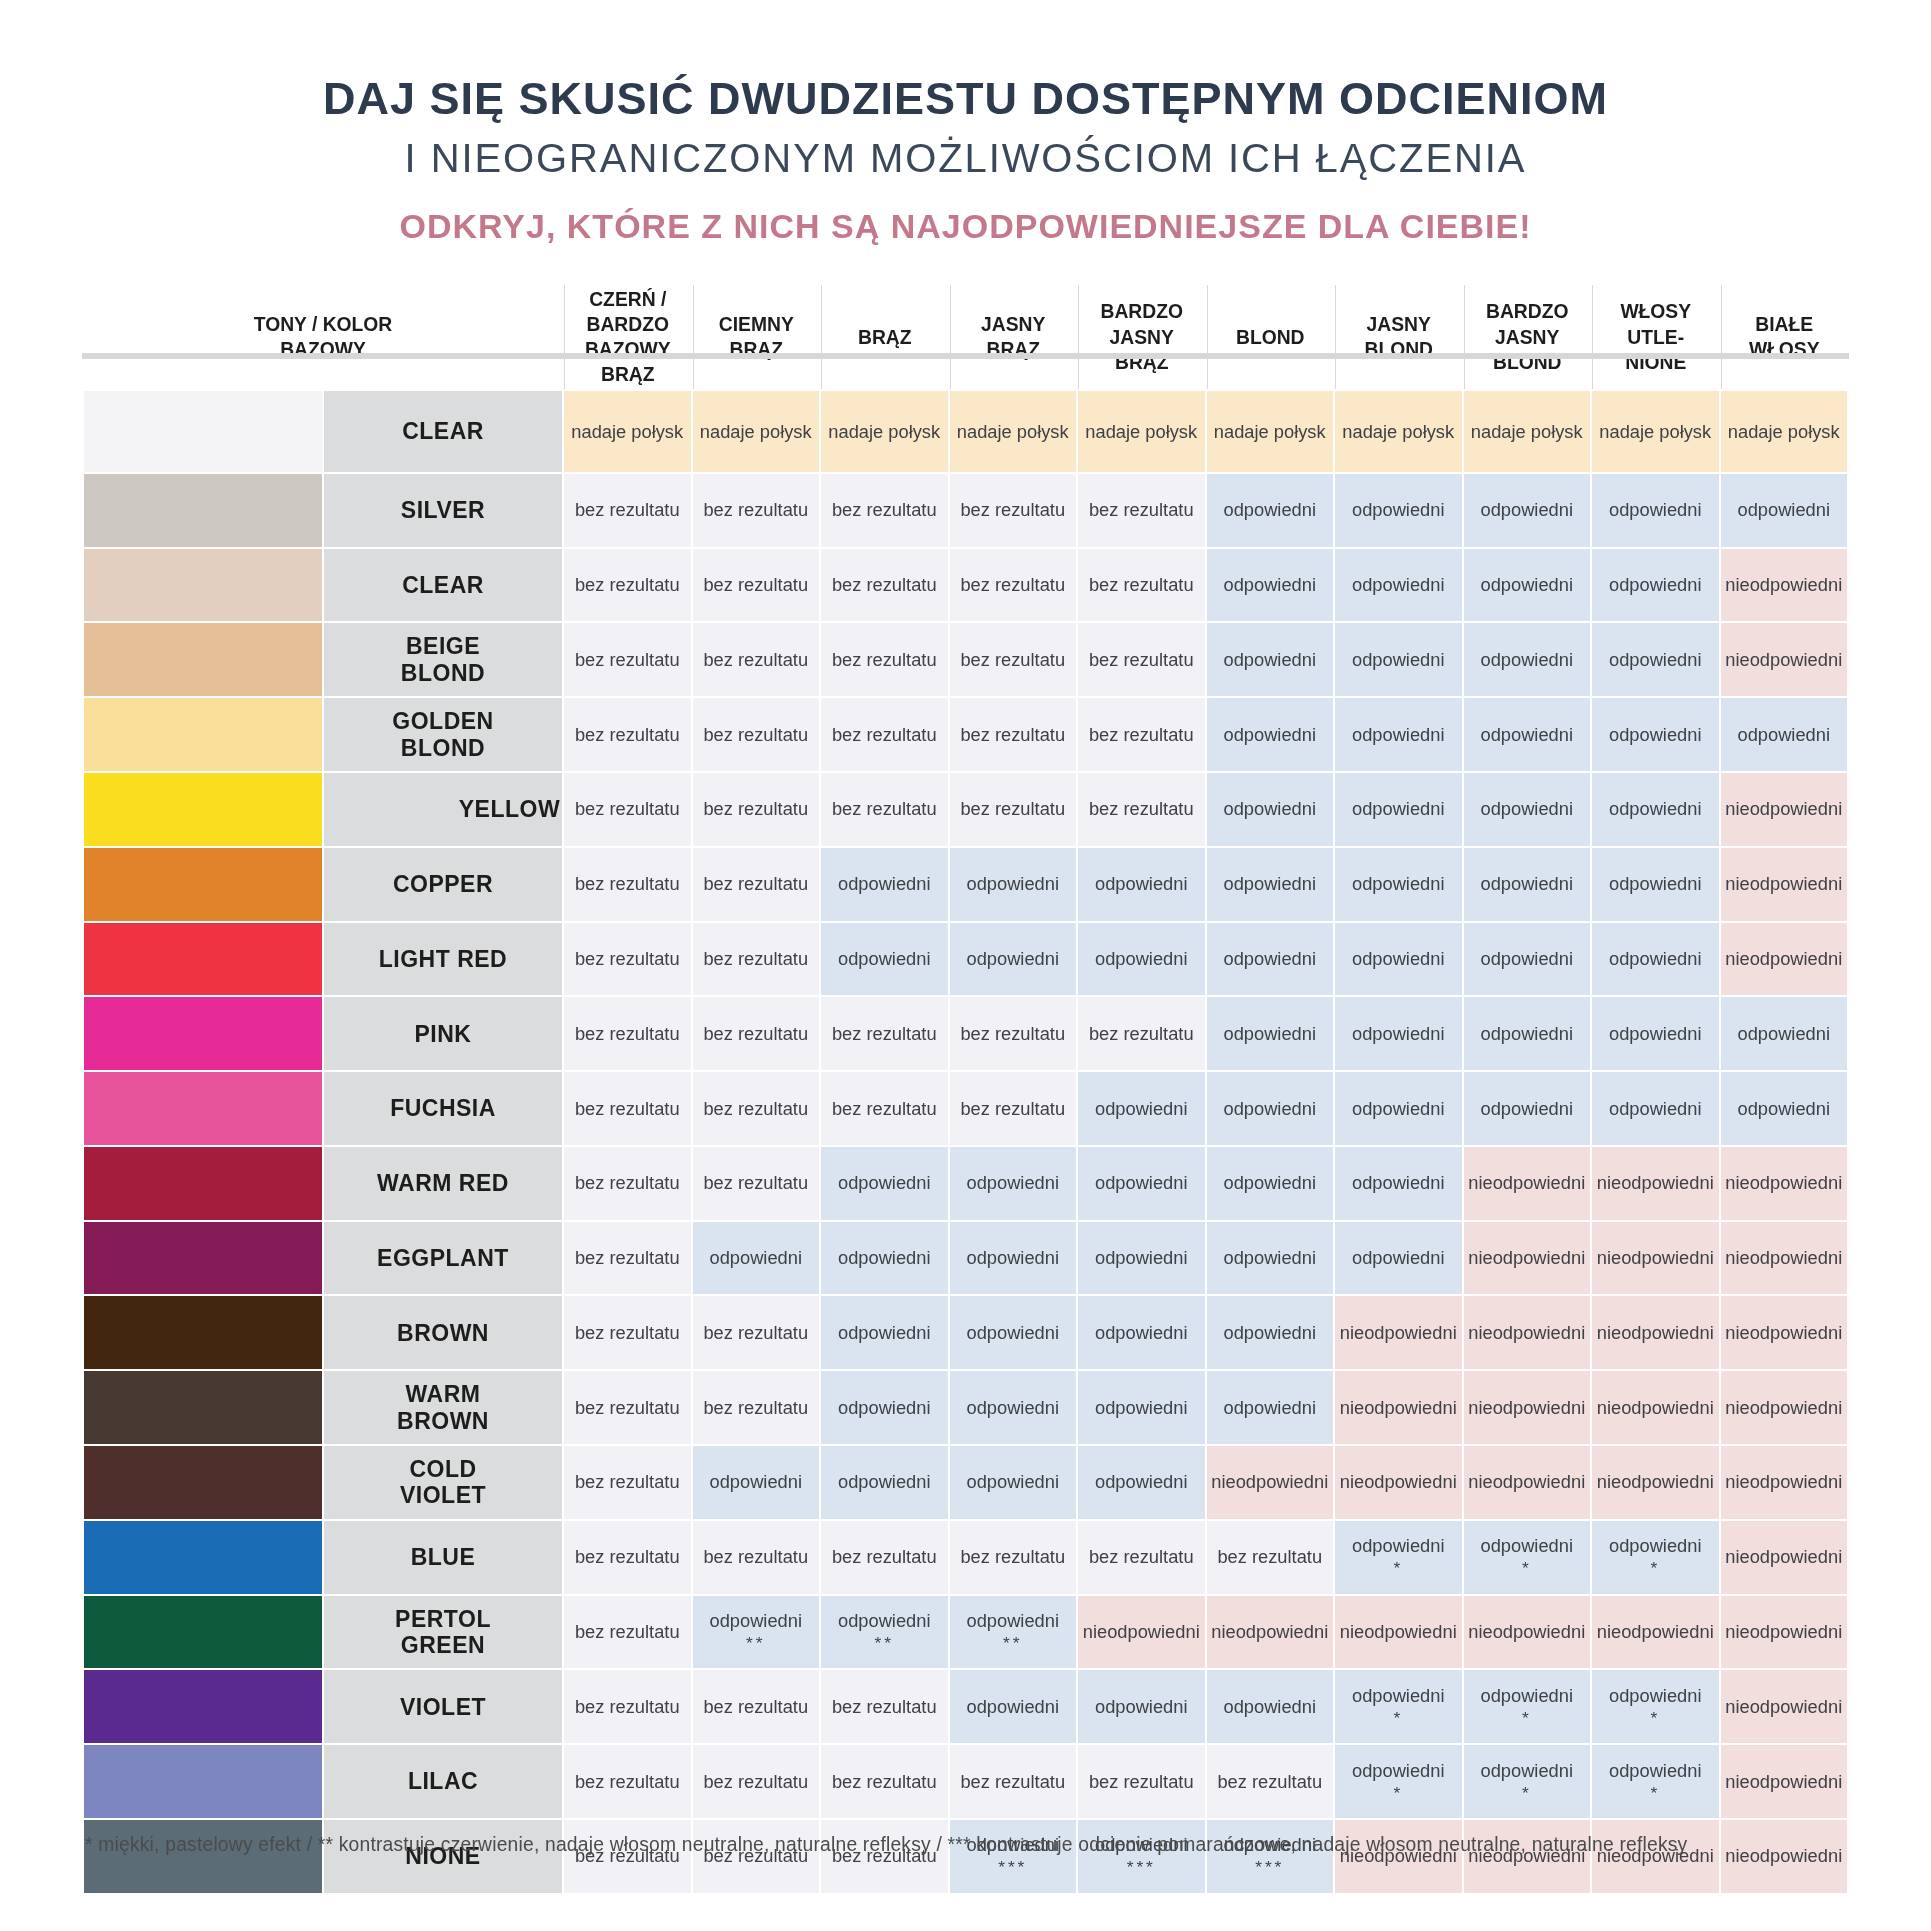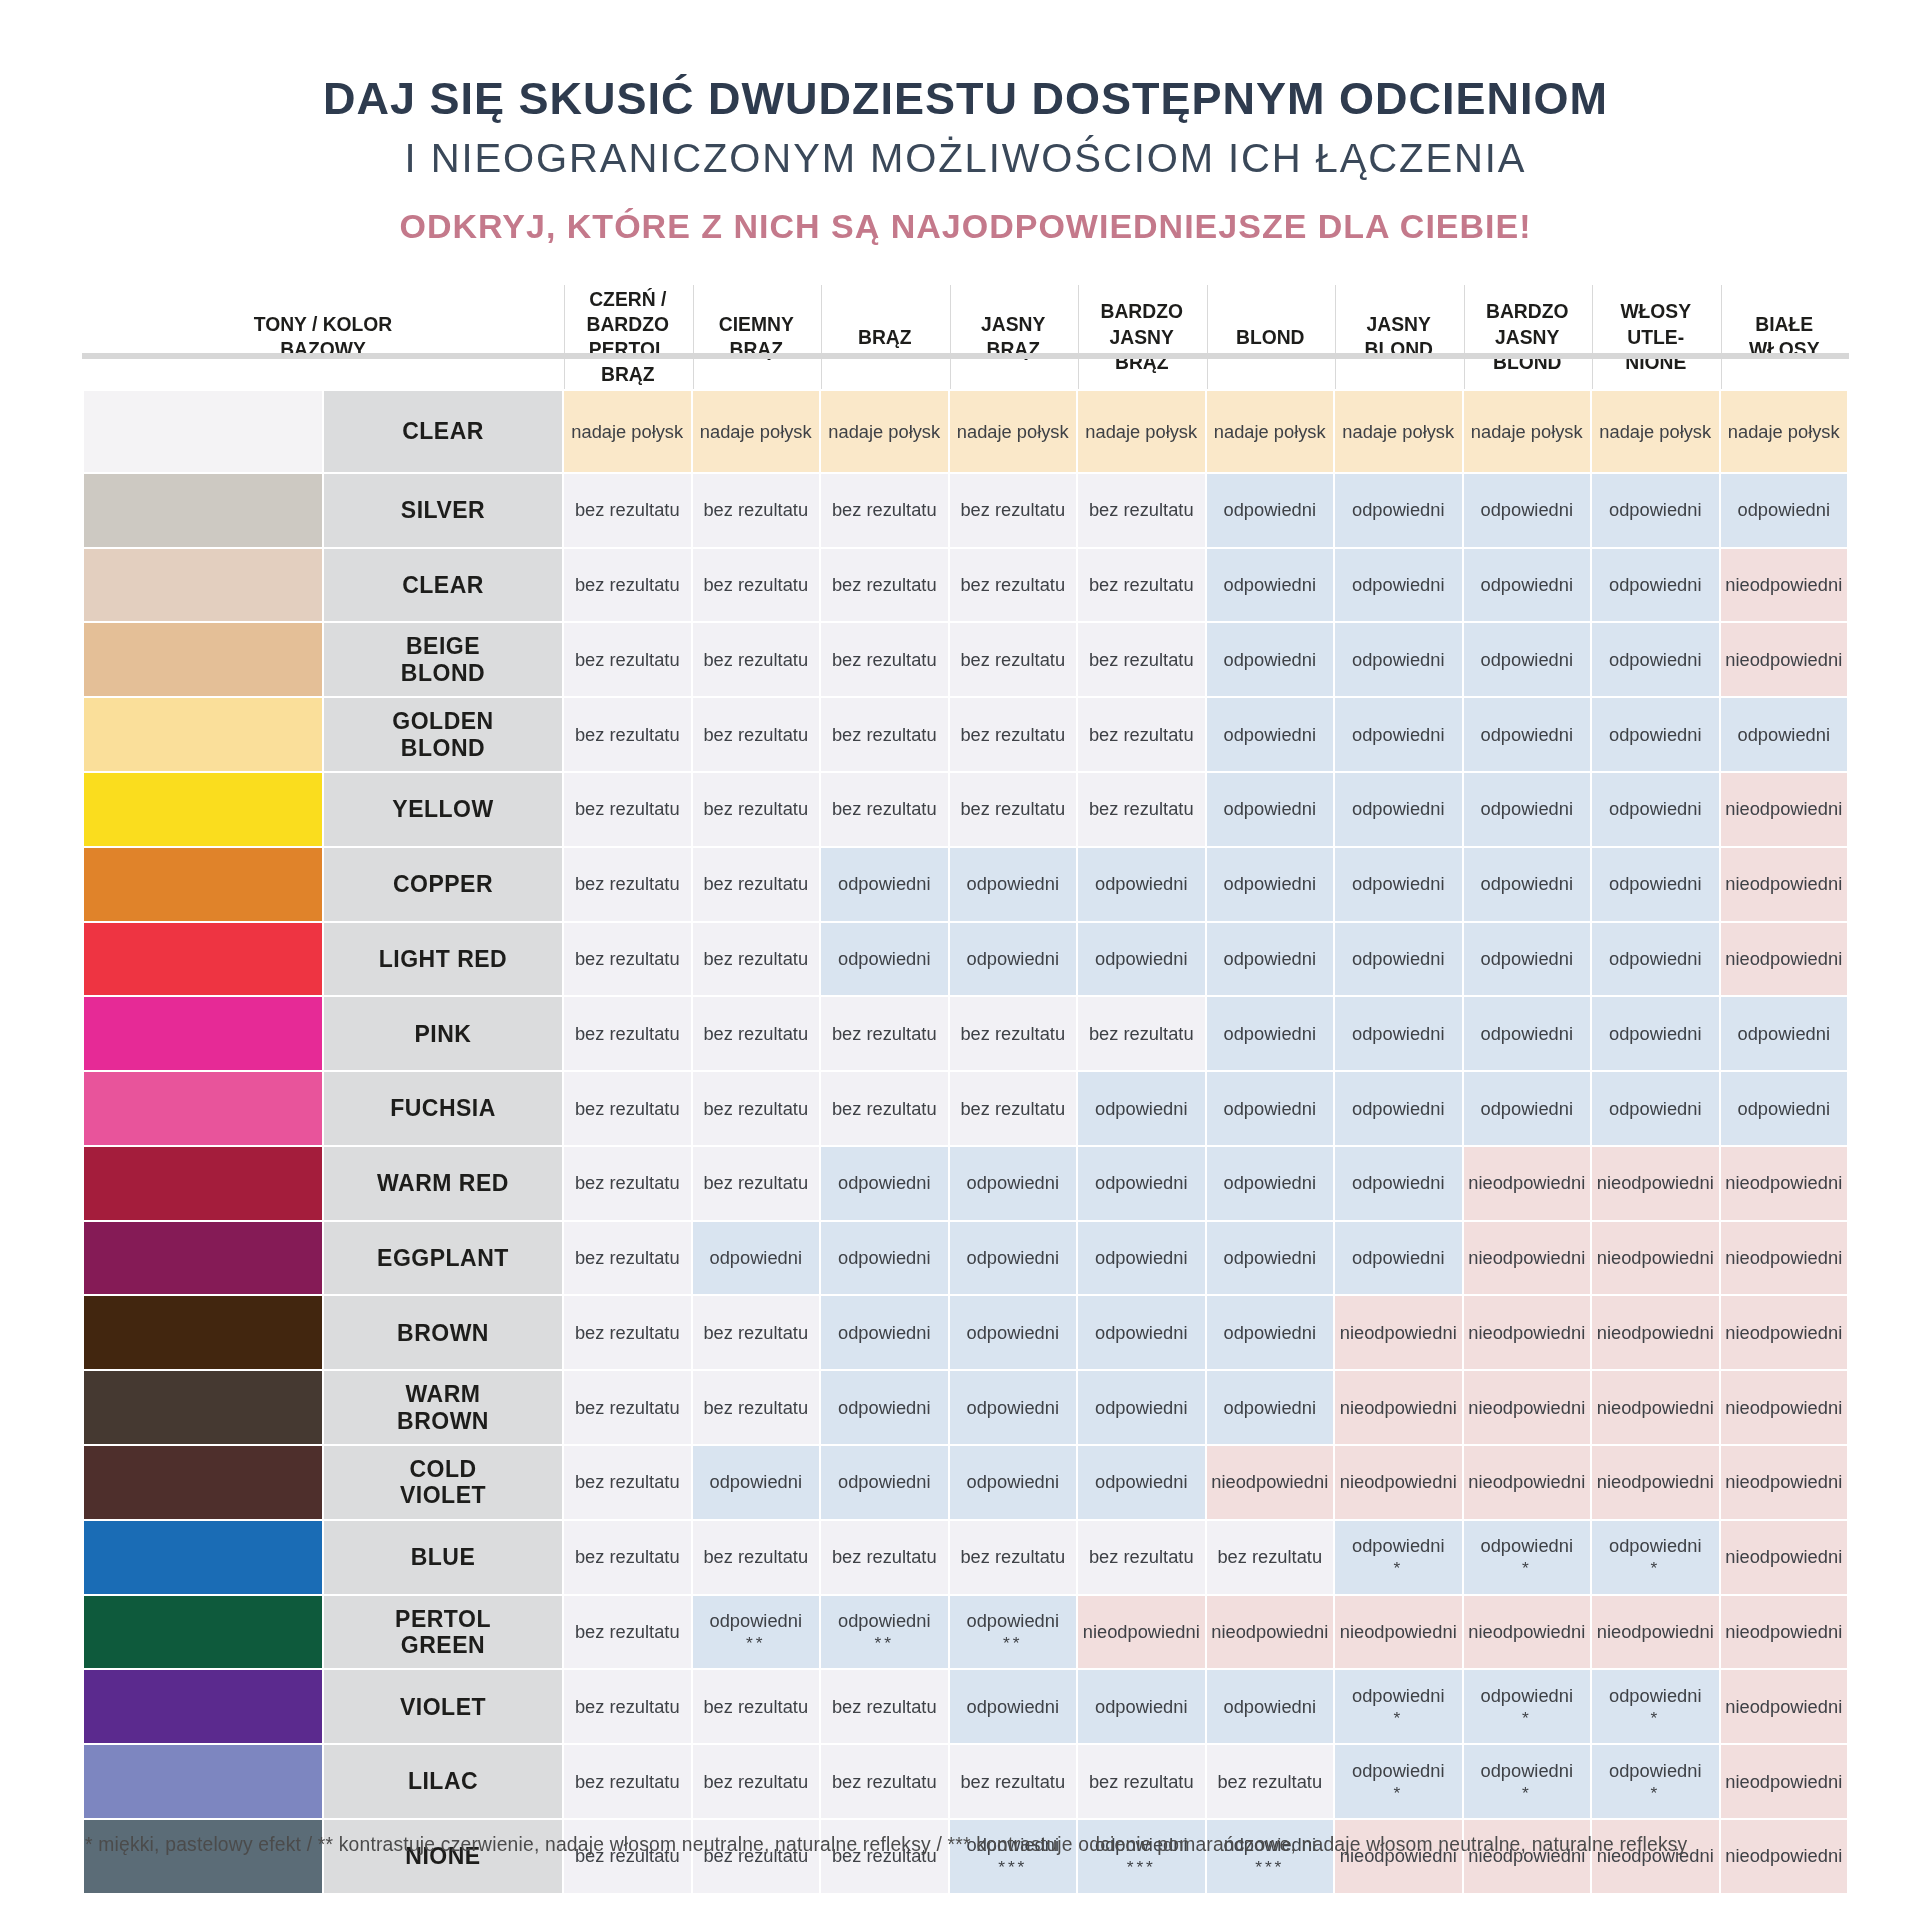--- a/index.html
+++ b/index.html
@@ -76,21 +76,21 @@
       <col>
       <col>
       <col>
   </colgroup>
   <thead>
     <tr>
       <th colspan="2">TONY / KOLOR
 BAZOWY</th>
       <th class="colhead">CZERŃ /
 BARDZO
-PERTOL BRĄZ</th>
+BAZOWY BRĄZ</th>
       <th class="colhead">CIEMNY
 BRĄZ</th>
       <th class="colhead">BRĄZ</th>
       <th class="colhead">JASNY BRĄZ</th>
       <th class="colhead">BARDZO
 JASNY BRĄZ</th>
       <th class="colhead">BLOND</th>
       <th class="colhead">JASNY
 BLOND</th>
       <th class="colhead">BARDZO
@@ -271,21 +271,21 @@
         </td>
         <td class="cell" style="background: rgb(217, 228, 240);">
           <span class="lbl">odpowiedni</span>
         </td>
         <td class="cell" style="background: rgb(217, 228, 240);">
           <span class="lbl">odpowiedni</span>
         </td>
       </tr>
       <tr>
         <td class="swatch" style="background: rgb(250, 221, 30);"></td>
-        <td class="name" style="background: rgb(219, 220, 221);">YELLOW</td>
+        <td class="name" style="background: rgb(219, 220, 221); text-align: right;">YELLOW</td>
         <td class="cell" style="background: rgb(242, 241, 245);">
           <span class="lbl">bez rezultatu</span>
         </td>
         <td class="cell" style="background: rgb(242, 241, 245);">
           <span class="lbl">bez rezultatu</span>
         </td>
         <td class="cell" style="background: rgb(242, 241, 245);">
           <span class="lbl">bez rezultatu</span>
         </td>
         <td class="cell" style="background: rgb(242, 241, 245);">

